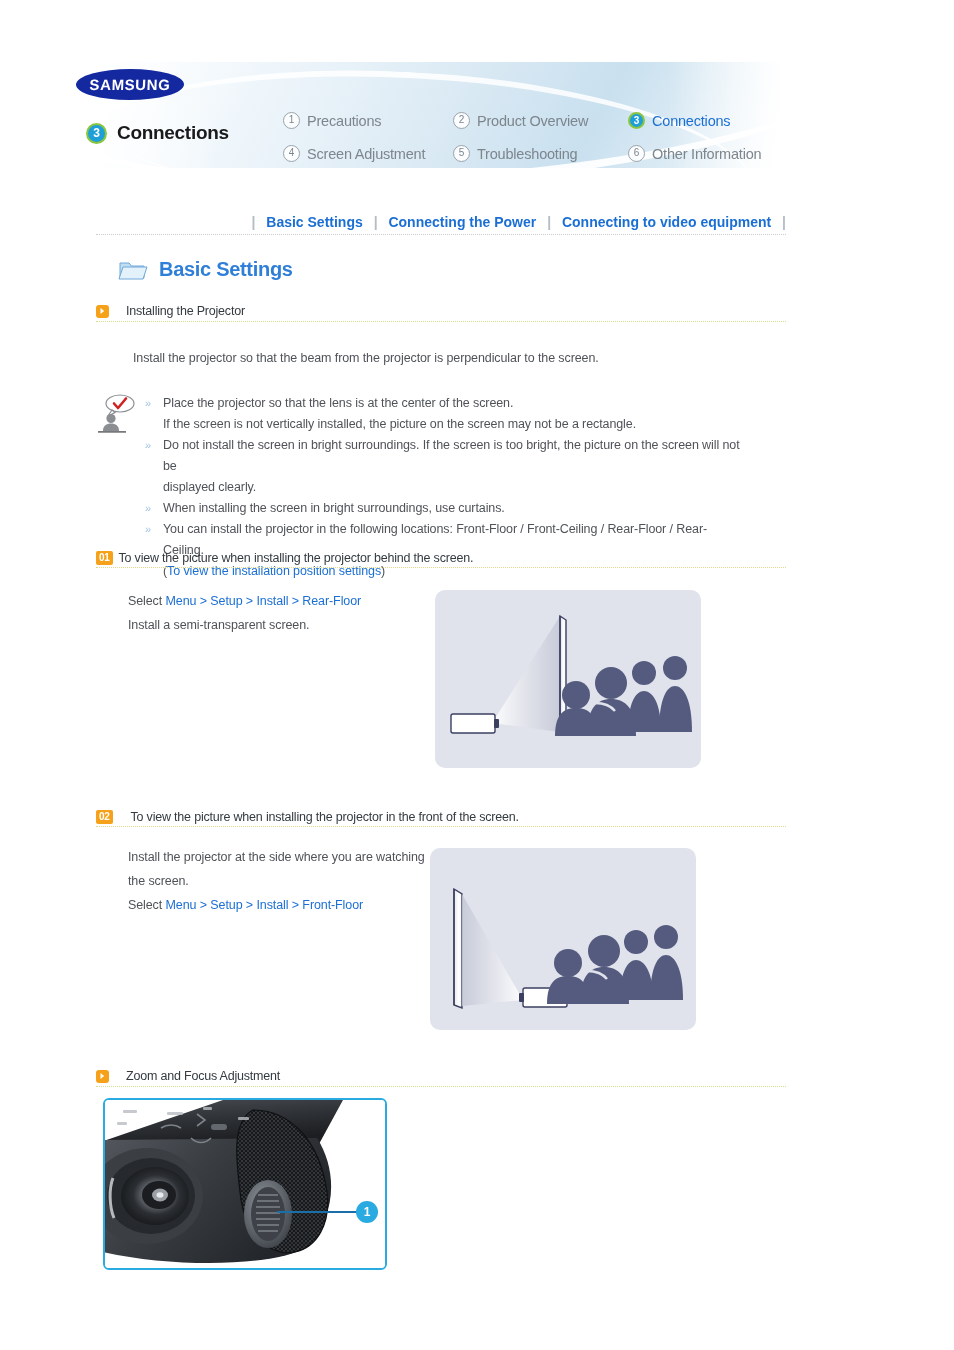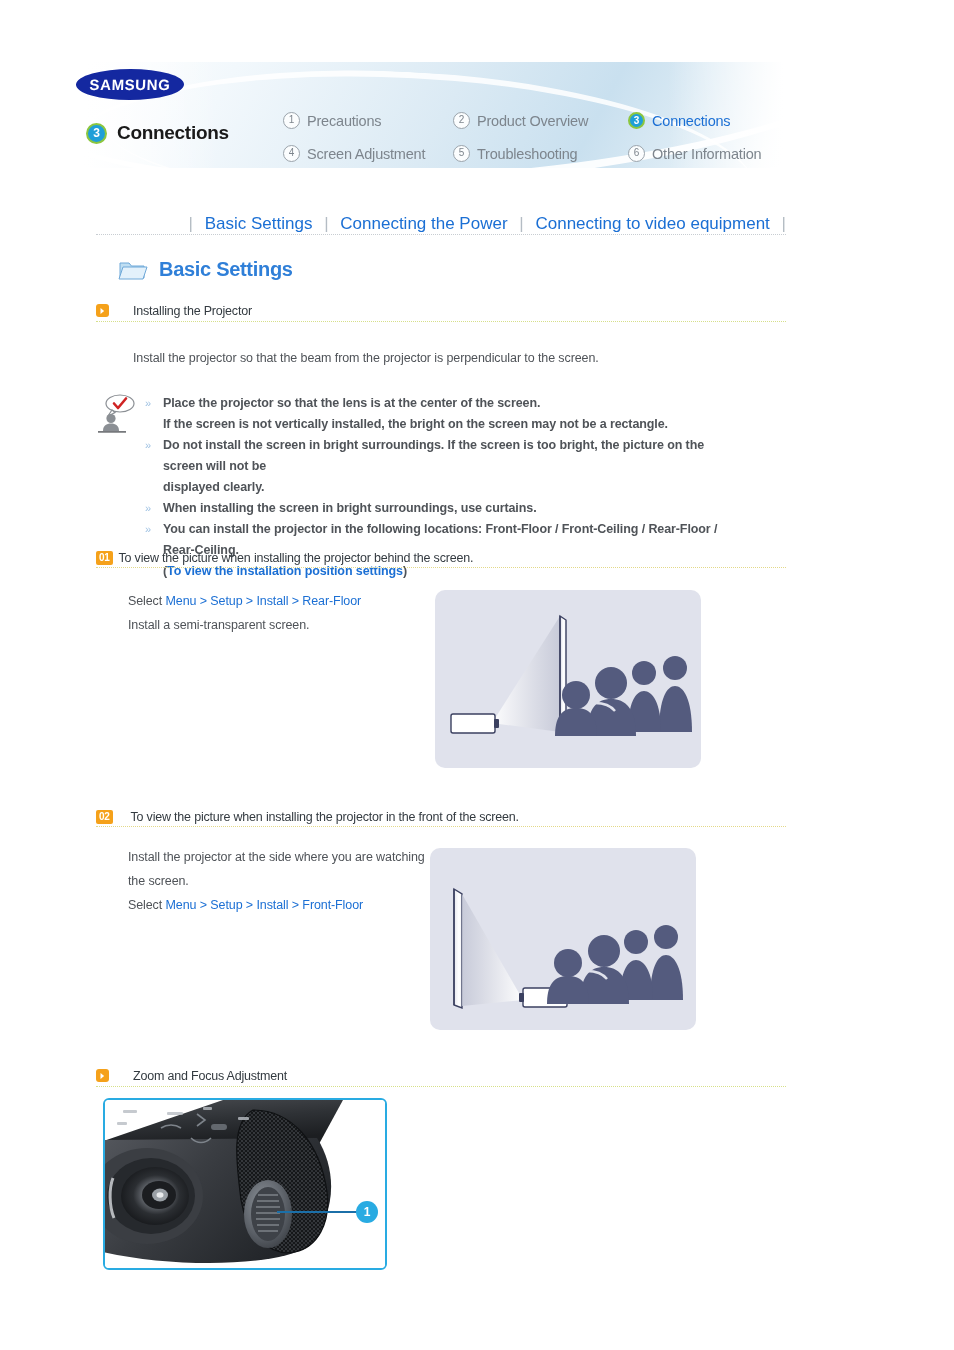--- a/index.html
+++ b/index.html
@@ -160,22 +160,23 @@
     color: #1b6fd4;
   }
 
   
   .toplinks {
     position: absolute;
     left: 96px;
     top: 214px;
     width: 690px;
     text-align: right;
-    font-size: 17px;
+    font-size: 14px;
     color: #9aa3ab;
+    font-weight: bold;
   }
   .toplinks a {
     color: #1b6fd4;
     text-decoration: none;
     margin: 0 7px;
     cursor: pointer;
   }
   .toplinks .sep { color: #b4bcc4; }
 
   .dotline {
@@ -202,22 +203,22 @@
     font-weight: bold;
     color: #2f7fd8;
     letter-spacing: -0.3px;
   }
 
   
   .subhead {
     position: absolute;
     left: 96px;
     display: flex;
-    align-items: flex-start;
-    gap: 24px;
+    align-items: center;
+    gap: 17px;
   }
   .arrow-badge {
     width: 13px; height: 13px;
     border-radius: 3px;
     background: #f5a11a;
     display: inline-flex;
     align-items: center;
     justify-content: center;
   }
   .arrow-badge svg { display: block; }
@@ -271,21 +272,21 @@
     line-height: 21px;
     letter-spacing: -0.1px;
   }
   .tip-item .chev {
     color: #9fc2e3;
     font-size: 11px;
     line-height: 21px;
     flex: 0 0 10px;
   }
   .tip-item .chev.blank { visibility: hidden; }
-  .tip-item .txt { flex: 1; font-weight: bold; }
+  .tip-item .txt { flex: 1; }
   .inline-link { color: #1b6fd4; }
 
   
   .stephead {
     position: absolute;
     left: 96px;
     display: flex;
     align-items: center;
     gap: 6px;
   }
@@ -437,21 +438,21 @@
     </svg>
   </span>
 
   <div class="tip-list">
     <div class="tip-item">
       <span class="chev">»</span>
       <span class="txt">Place the projector so that the lens is at the center of the screen.</span>
     </div>
     <div class="tip-item">
       <span class="chev blank">»</span>
-      <span class="txt">If the screen is not vertically installed, the bright on the screen may not be a rectangle.</span>
+      <span class="txt">If the screen is not vertically installed, the picture on the screen may not be a rectangle.</span>
     </div>
     <div class="tip-item">
       <span class="chev">»</span>
       <span class="txt">Do not install the screen in bright surroundings. If the screen is too bright, the picture on the screen will not be</span>
     </div>
     <div class="tip-item">
       <span class="chev blank">»</span>
       <span class="txt">displayed clearly.</span>
     </div>
     <div class="tip-item">

